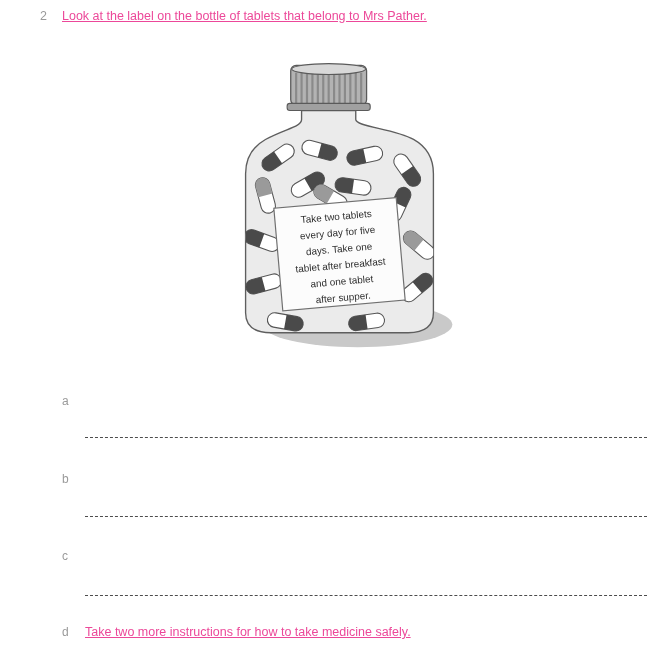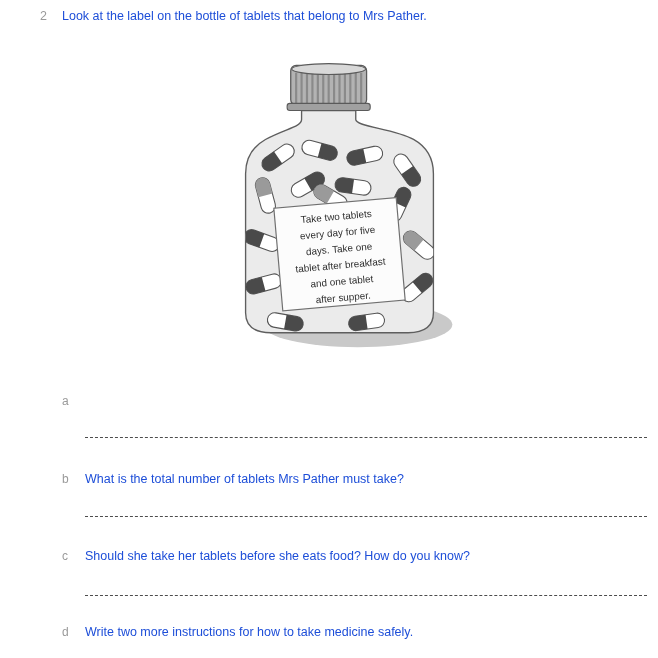--- a/index.html
+++ b/index.html
@@ -22,21 +22,22 @@
   .qnum {
     flex: 0 0 22px;
     color: #9a9a9a;
   }
   .qletter {
     flex: 0 0 23px;
     color: #9a9a9a;
     font-size: 12px;
   }
   .qtext {
-    color: #1d4ed8;
+    color: #ec4899;
+    text-decoration: underline;
   }
   .answer-line {
     position: absolute;
     height: 8px;
     border-bottom: 1.5px dashed #4d4d4d;
   }
   .bottle-wrap {
     position: absolute;
     left: 222px;
     top: 60px;
@@ -134,28 +135,26 @@
     </svg>
   </div>
 
   <div class="qrow" style="left:62px; top:394px; width:580px;">
     <div class="qletter">a</div>
   </div>
   <div class="answer-line" style="left:85px; top:429px; width:562px;"></div>
 
   <div class="qrow" style="left:62px; top:472px; width:580px;">
     <div class="qletter">b</div>
-    <div class="qtext">What is the total number of tablets Mrs Pather must take?</div>
   </div>
   <div class="answer-line" style="left:85px; top:508px; width:562px;"></div>
 
   <div class="qrow" style="left:62px; top:549px; width:580px;">
     <div class="qletter">c</div>
-    <div class="qtext">Should she take her tablets before she eats food? How do you know?</div>
   </div>
   <div class="answer-line" style="left:85px; top:587px; width:562px;"></div>
 
   <div class="qrow" style="left:62px; top:625px; width:580px;">
     <div class="qletter">d</div>
-    <div class="qtext">Write two more instructions for how to take medicine safely.</div>
+    <div class="qtext">Take two more instructions for how to take medicine safely.</div>
   </div>
 
 </div>
 
 </body></html>

